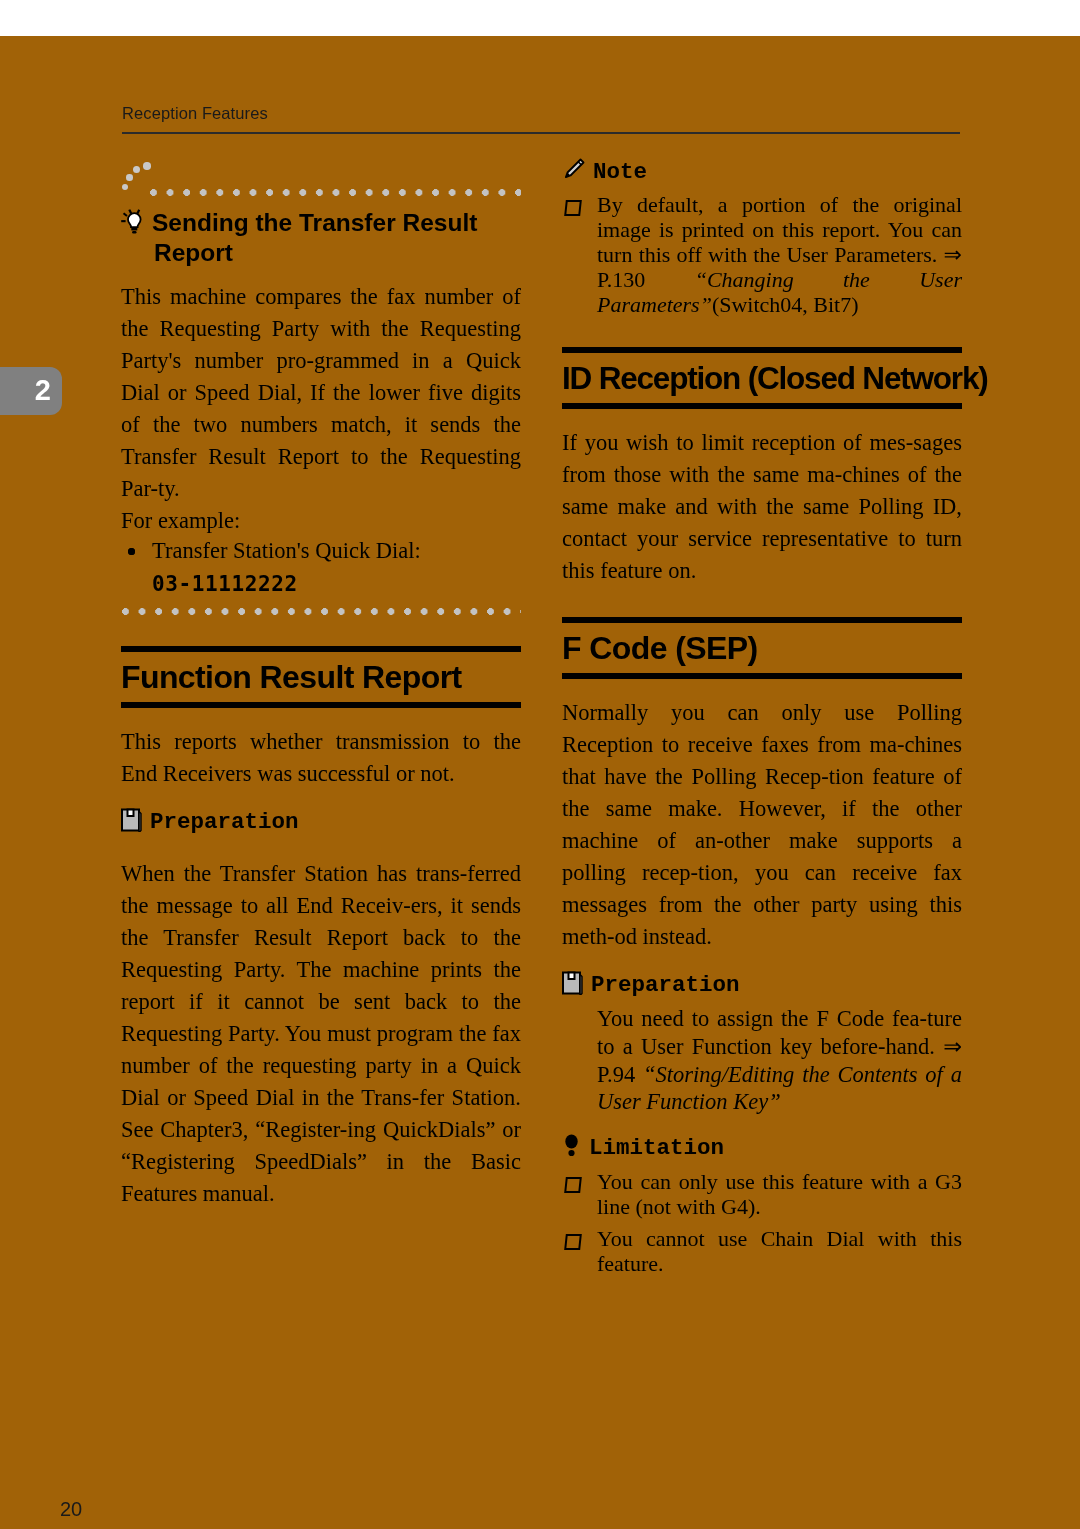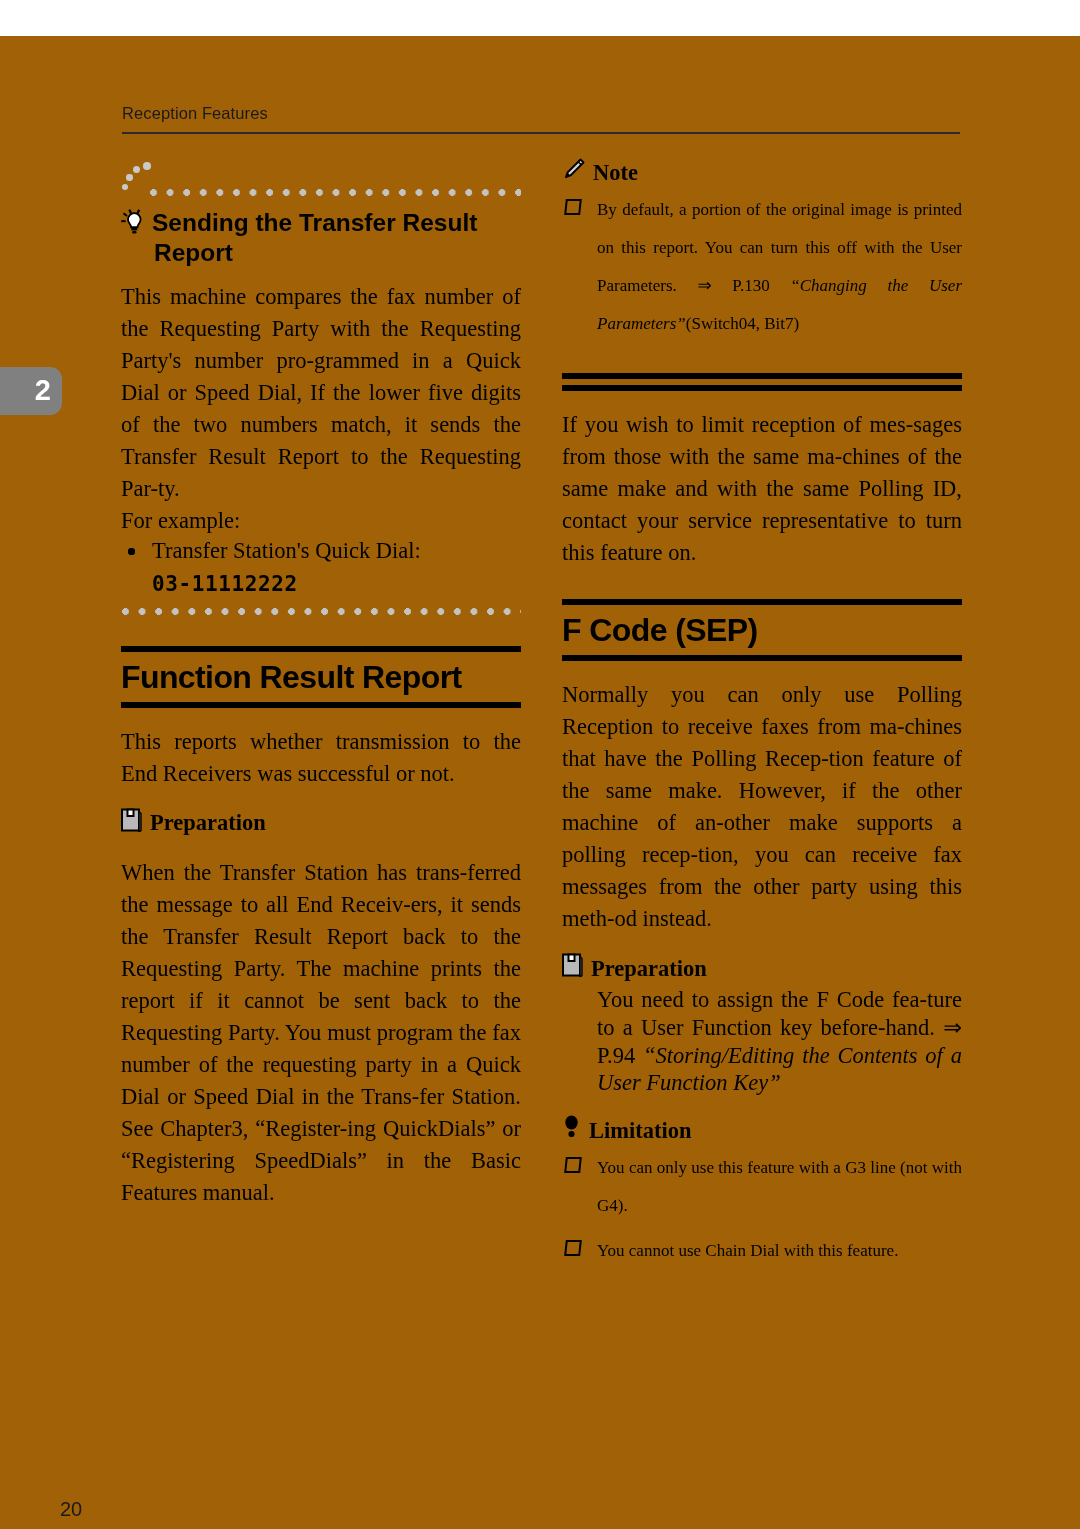--- a/index.html
+++ b/index.html
@@ -150,41 +150,40 @@
     font-size: 32px;
     line-height: 39px;
     letter-spacing: -0.6px;
     color: #000;
     white-space: nowrap;
   }
   .sec-title.narrow { letter-spacing: -1.2px; font-size: 31.5px; }
 
   
   .blk-title {
-    font-family: Liberation Serif, serif;
+    font-family: Liberation Mono, monospace;
     font-weight: bold;
     font-size: 22.5px;
     line-height: 28px;
     color: #000;
     display: flex;
-    align-items: center;
     gap: 8px;
   }
   .blk-icon { display: inline-block; flex: 0 0 auto; }
 
   ul.sqlist {
     list-style: none;
     margin: 3px 0 0 0;
     padding: 0;
   }
   ul.sqlist li {
     position: relative;
     padding-left: 35px;
-    font-size: 17px;
-    line-height: 38px;
+    font-size: 22px;
+    line-height: 25px;
     text-align: justify;
     margin-bottom: 7px;
   }
   ul.sqlist li:last-child { margin-bottom: 0; }
   ul.sqlist li .sq {
     position: absolute;
     left: 3px;
     top: 8px;
     width: 12px;
     height: 12px;
@@ -346,20 +345,21 @@
       <li>
         <span class="sq"></span>
         <span>By default, a portion of the original image is printed on this report. You can turn this off with the User Parameters. ⇒ P.130 </span><i class="it">“Changing the User Parameters”</i><span>(Switch04, Bit7)</span>
       </li>
     </ul>
 
     <div class="gap-l"></div>
 
     <div class="sec-head">
       <div class="sec-rule-top"></div>
+      <div class="sec-title narrow">ID Reception (Closed Network)</div>
       <div class="sec-rule-bot"></div>
     </div>
     <div class="gap-m"></div>
     <p class="body">If you wish to limit reception of mes-sages from those with the same ma-chines of the same make and with the same Polling ID, contact your service representative to turn this feature on.</p>
 
     <div class="gap-l"></div>
 
     <div class="sec-head">
       <div class="sec-rule-top"></div>
       <div class="sec-title">F Code (SEP)</div>

